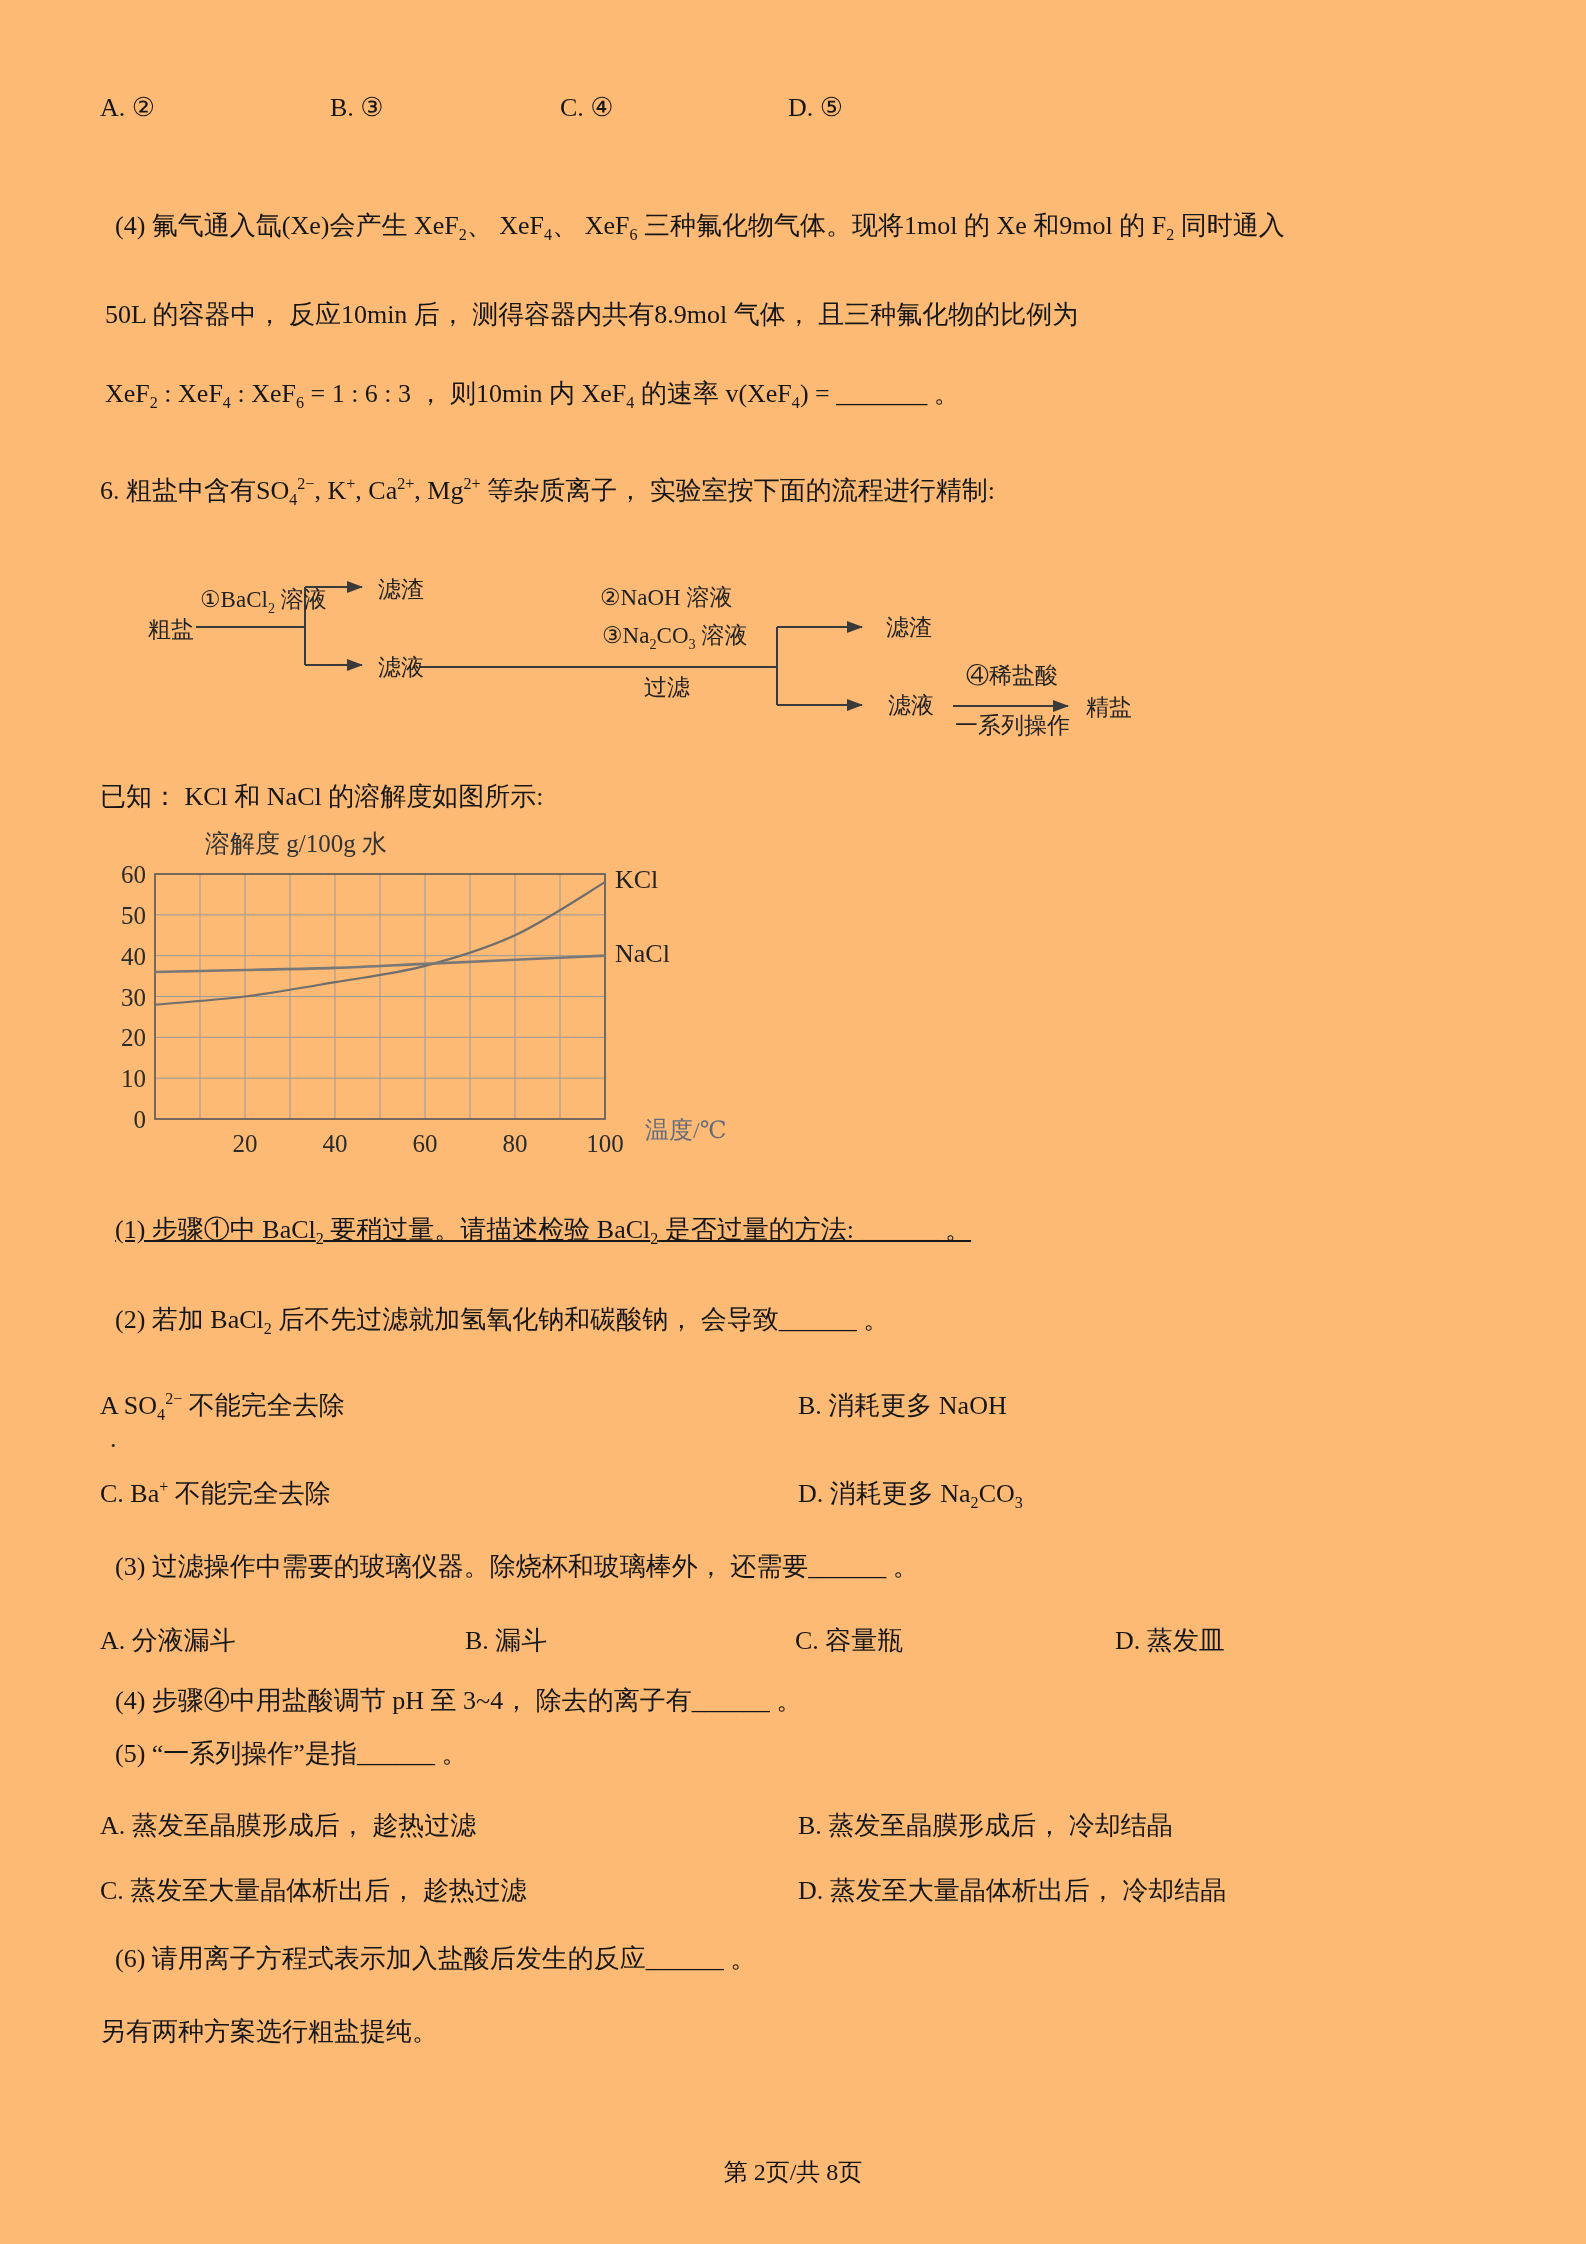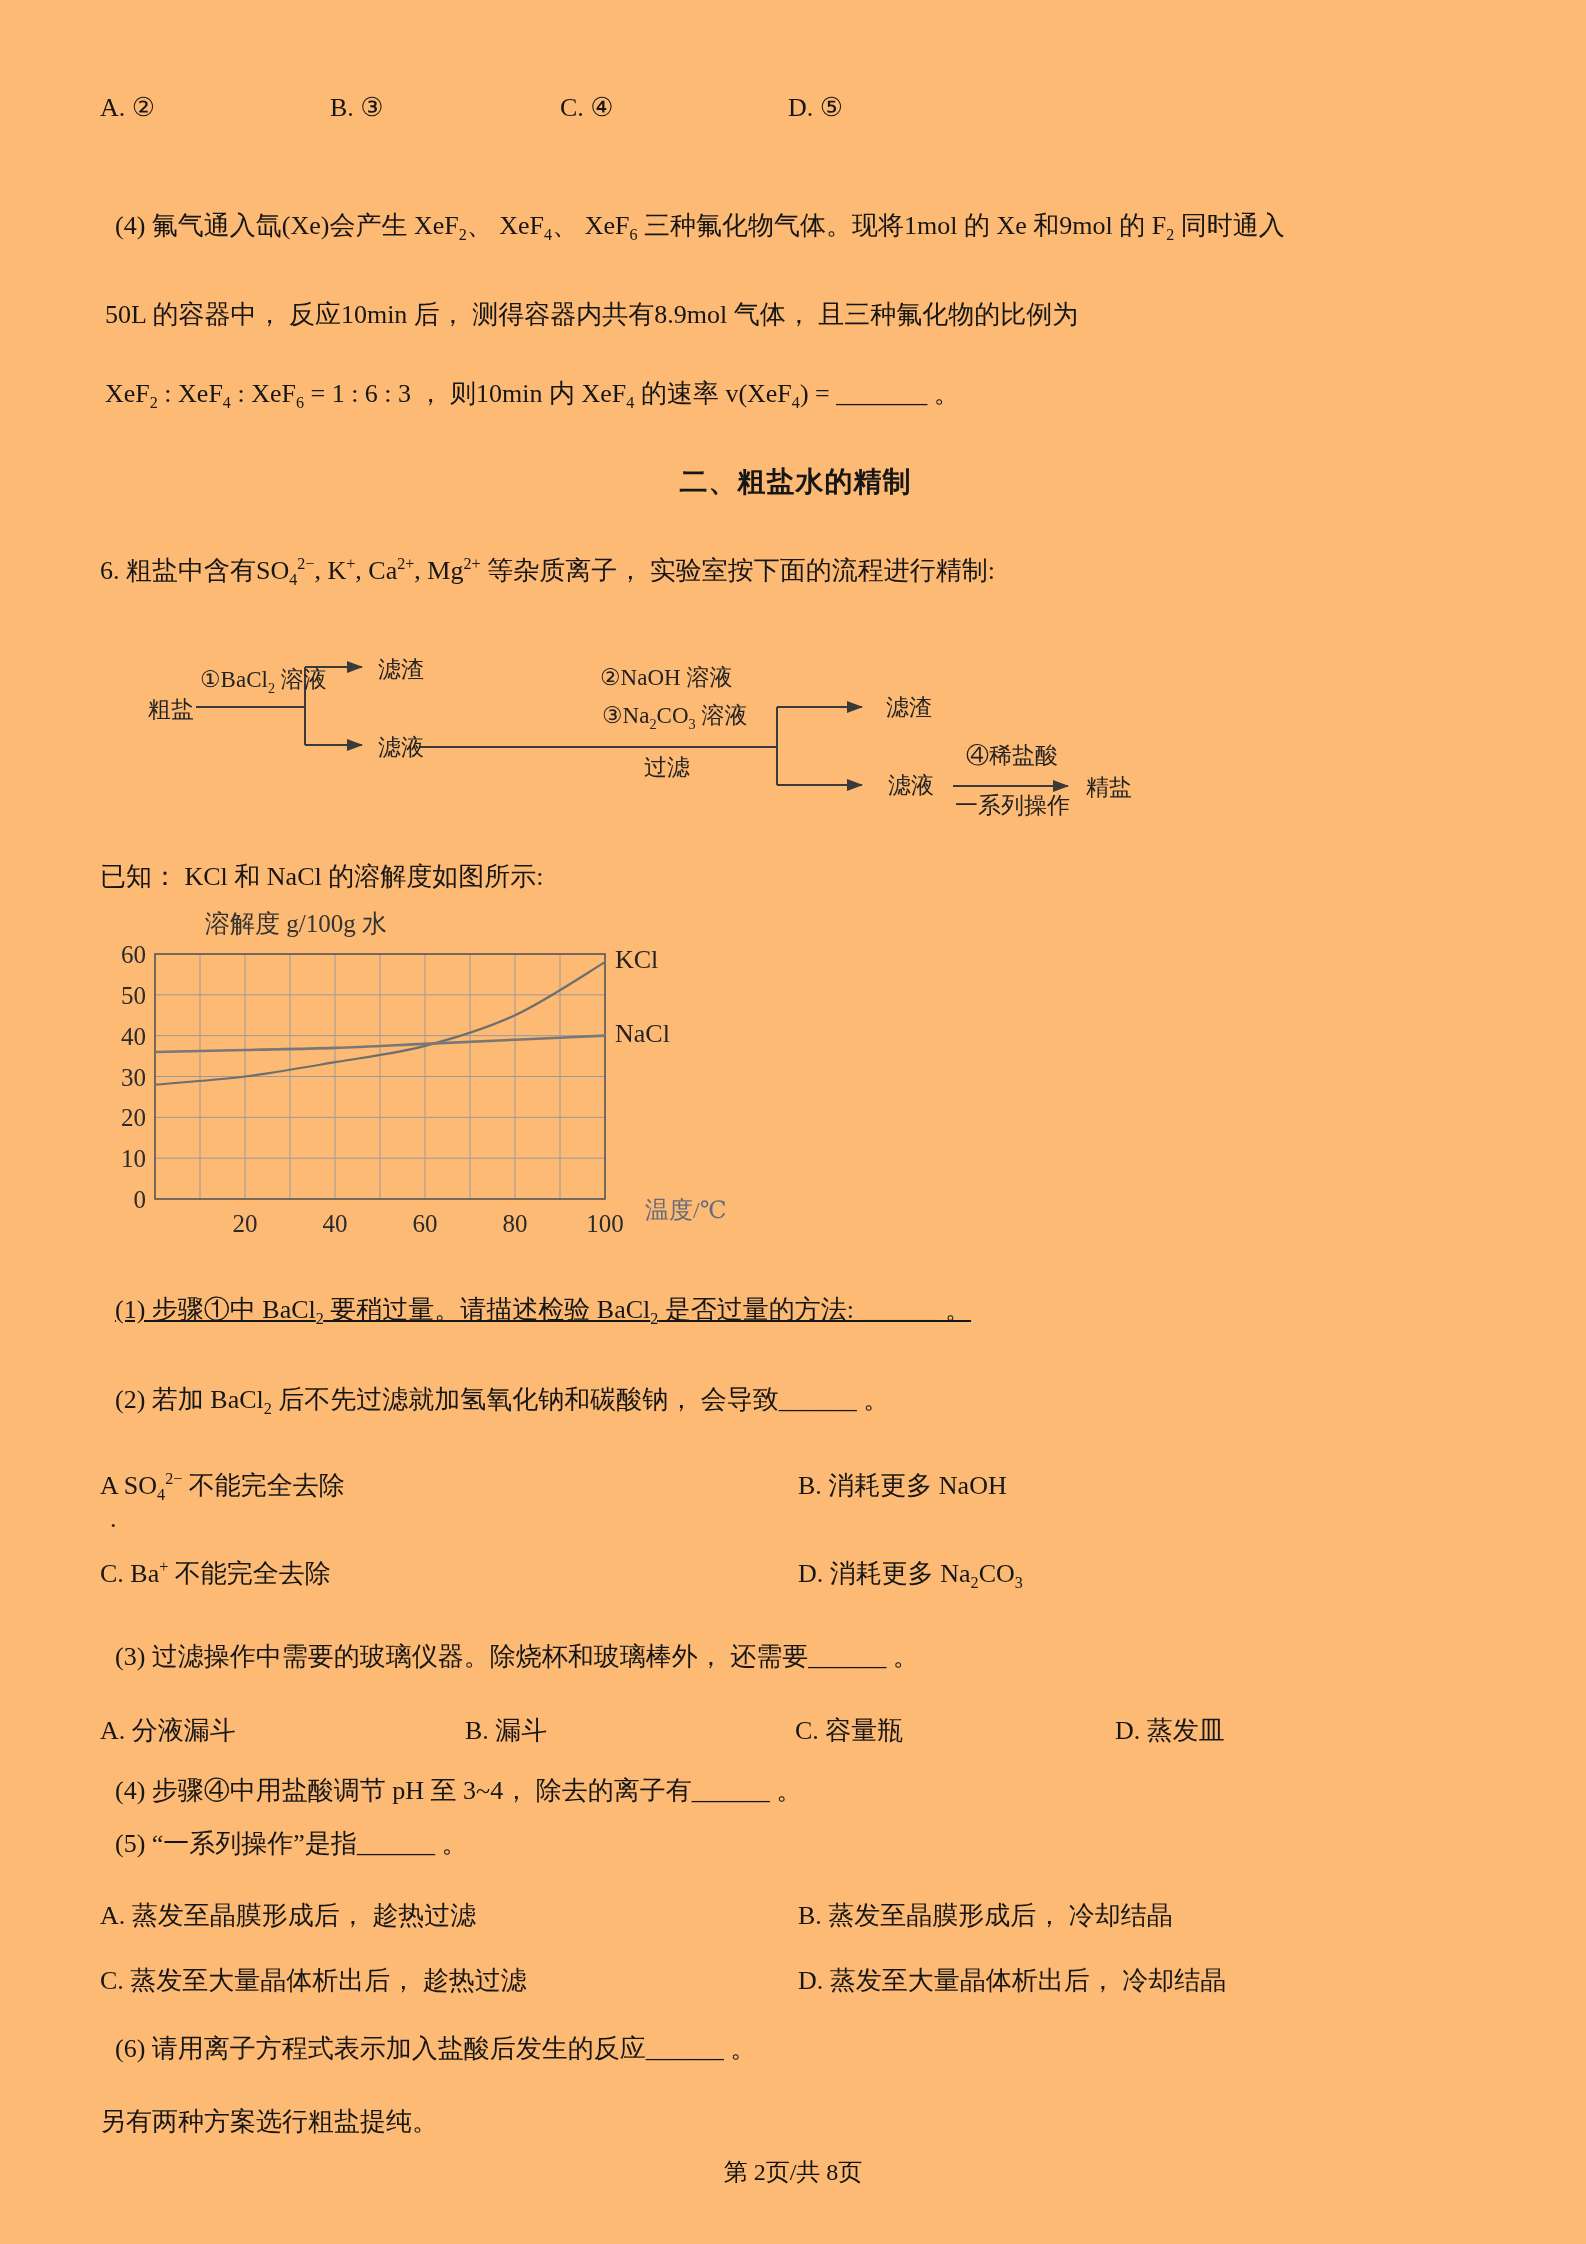--- a/index.html
+++ b/index.html
@@ -33,21 +33,21 @@
   .ct{position:absolute; left:100px; top:-2px; font-size:25px; color:#333; white-space:nowrap;}
   .serieslabel{position:absolute; font-size:26px; color:#222;}
   .lab-kcl{left:510px; top:36px;}
   .lab-nacl{left:510px; top:110px;}
   .xlab{position:absolute; left:540px; top:285px; font-size:24px; color:#646b7d; white-space:nowrap;}
   
   .sq1{margin-top:44px;text-decoration:underline;}
   .sq2{margin-top:44px;}
   .optrow-2col{display:grid; grid-template-columns:698px auto; margin-top:40px; font-size:26px; position:relative;}
   .optrow-2col.cd{margin-top:52px;}
-  .sq3{margin-top:46px;}
+  .sq3{margin-top:36px;}
   .optrow-4col{display:grid; grid-template-columns:365px 330px 320px auto; margin-top:38px; font-size:26px;}
   .sq4{margin-top:24px;}
   .sq5{margin-top:16px;}
   .optrow-2col.ab5{margin-top:36px;}
   .optrow-2col.cd5{margin-top:30px;}
   .sq6{margin-top:32px;}
   .tail{margin-top:36px;}
   .stray-dot{position:absolute; left:10px; top:36px; font-size:26px; color:#222;}
   .footer{position:absolute; left:0; bottom:56px; width:100%; text-align:center; font-size:24px; color:#111;}
 </style>
@@ -61,21 +61,20 @@
       <span>A. ②</span>
       <span>B. ③</span>
       <span>C. ④</span>
       <span>D. ⑤</span>
     </div>
 
     <p class="line q4l1 indent">(4) 氟气通入氙(Xe)会产生 XeF<sub>2</sub>、 XeF<sub>4</sub>、 XeF<sub>6</sub> 三种氟化物气体。现将1mol 的 Xe 和9mol 的 F<sub>2</sub> 同时通入</p>
     <p class="line q4l2 indent-sm">50L 的容器中， 反应10min 后， 测得容器内共有8.9mol 气体， 且三种氟化物的比例为</p>
     <p class="line q4l3 indent-sm">XeF<sub>2</sub> : XeF<sub>4</sub> : XeF<sub>6</sub> = 1 : 6 : 3 ， 则10min 内 XeF<sub>4</sub> 的速率 v(XeF<sub>4</sub>) = _______ 。</p>
 
-    <h2 class="section-title">二、粗盐水的精制</h2>
 
     <p class="line q6intro">6. 粗盐中含有SO<sub>4</sub><sup>2−</sup>, K<sup>+</sup>, Ca<sup>2+</sup>, Mg<sup>2+</sup> 等杂质离子， 实验室按下面的流程进行精制:</p>
 
     <div class="flow">
       <svg width="1075" height="172" viewBox="0 0 1075 172">
         <defs>
           <marker id="arr" markerWidth="10" markerHeight="8" refX="7.5" refY="3" orient="auto">
             <path d="M0,0 L8,3 L0,6 Z" fill="#3a3a3a"></path>
           </marker>
         </defs>

